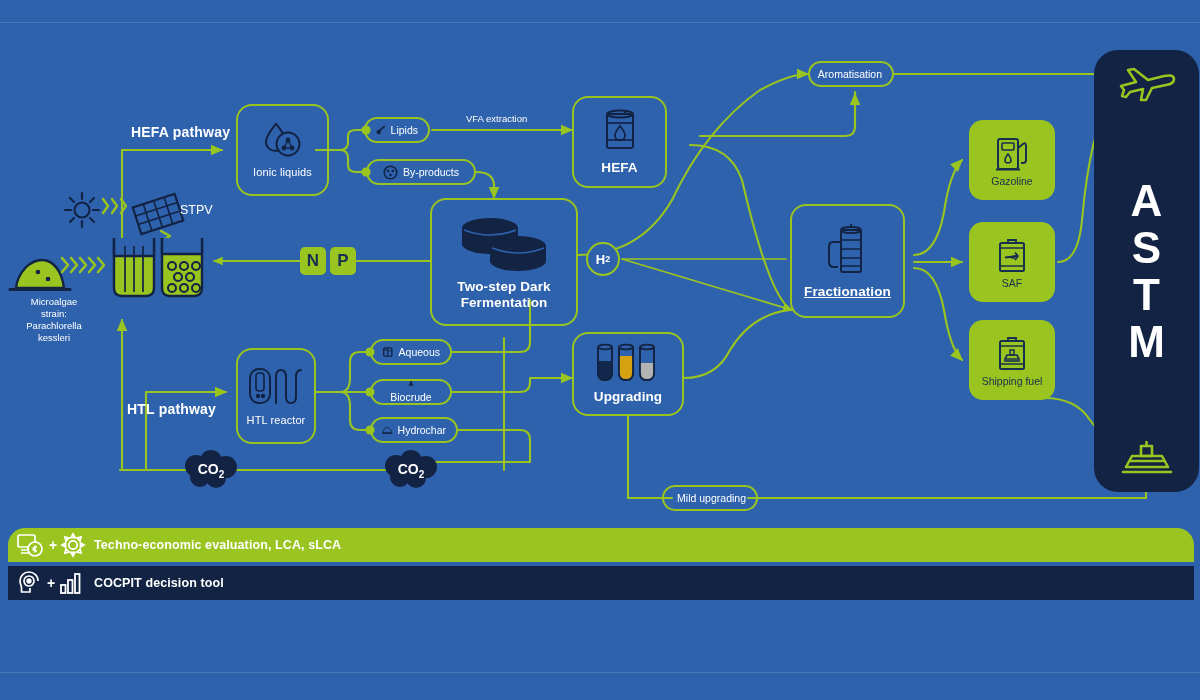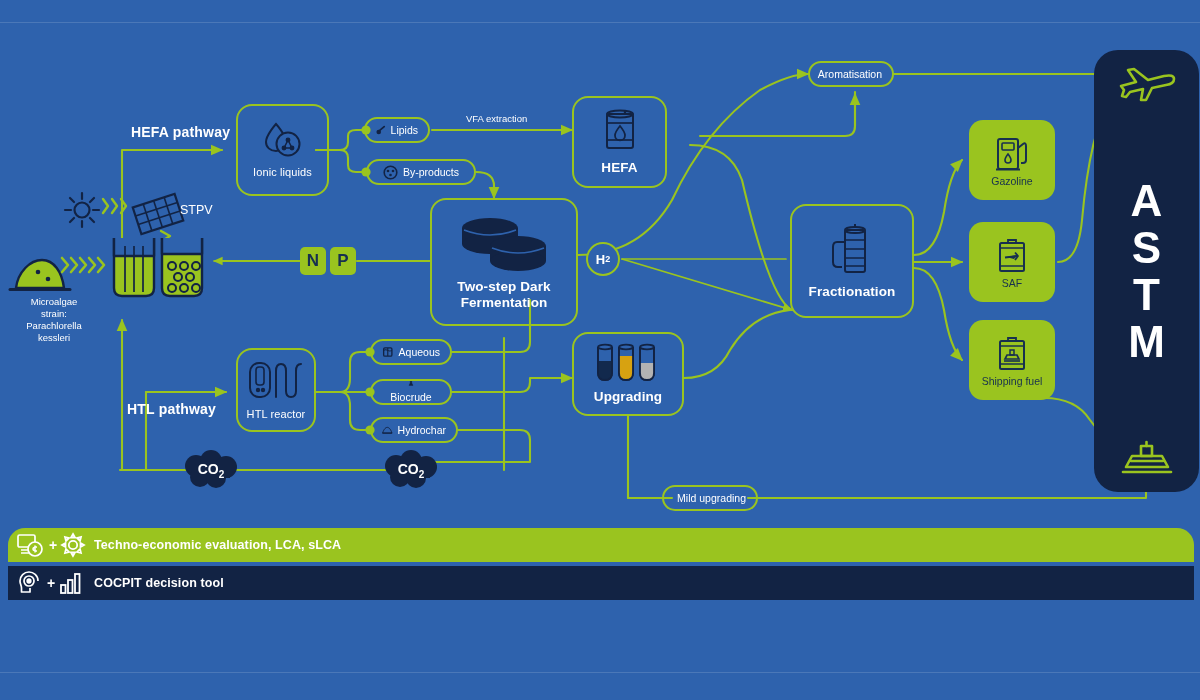--- a/index.html
+++ b/index.html
@@ -346,21 +346,21 @@
     </svg>
     <div class="lbl" style="margin-top:7px;">Two-step Dark</div>
     <div class="lbl">Fermentation</div>
   </div>
 
   <div id="h2">
     <span>H</span>
       <sub>2</sub>
   </div>
 
-  <div class="box" style="left:236px;top:348px;width:80px;height:84px;">
+  <div class="box" style="left:236px;top:348px;width:80px;height:96px;">
     <svg width="58" height="44" viewBox="0 0 58 44">
       <rect x="3" y="4" width="20" height="34" rx="9" fill="none" stroke="#122344" stroke-width="2"></rect>
       <rect x="9" y="8" width="8" height="18" rx="3" fill="none" stroke="#122344" stroke-width="1.6"></rect>
       <circle cx="11" cy="31" r="2.2" fill="#122344"></circle>
         <circle cx="16" cy="31" r="2.2" fill="#122344"></circle>
       <path d="M29,38 L29,12 Q29,5 34,5 Q39,5 39,12 L39,32 Q39,38 44,38 Q49,38 49,32 L49,12 Q49,5 54,5" fill="none" stroke="#122344" stroke-width="2" stroke-linecap="round"></path>
     </svg>
     <div class="lbl" style="margin-top:5px;">HTL reactor</div>
   </div>
 
@@ -404,21 +404,21 @@
         <ellipse cx="53" cy="4" rx="7" ry="2.3" fill="#2e62ad"></ellipse>
       </g>
     </svg>
     <div class="lbl" style="margin-top:4px;">Upgrading</div>
   </div>
 
   <div class="pill plain" style="left:808px;top:61px;width:86px;height:26px;">
     <span>Aromatisation</span>
   </div>
 
-  <div class="box big" style="left:790px;top:204px;width:124px;height:114px;">
+  <div class="box big" style="left:790px;top:204px;width:115px;height:114px;text-decoration:underline;">
     <svg width="46" height="56" viewBox="0 0 46 56">
       <rect x="16" y="8" width="20" height="42" rx="2" fill="none" stroke="#122344" stroke-width="2"></rect>
       <ellipse cx="26" cy="8" rx="10" ry="3" fill="none" stroke="#122344" stroke-width="2"></ellipse>
       <line x1="26" y1="2" x2="26" y2="6" stroke="#122344" stroke-width="2"></line>
       <g stroke="#122344" stroke-width="1.5">
         <line x1="16" y1="18" x2="36" y2="18"></line>
           <line x1="16" y1="27" x2="36" y2="27"></line>
         <line x1="16" y1="36" x2="36" y2="36"></line>
           <line x1="16" y1="44" x2="36" y2="44"></line>
       </g>

